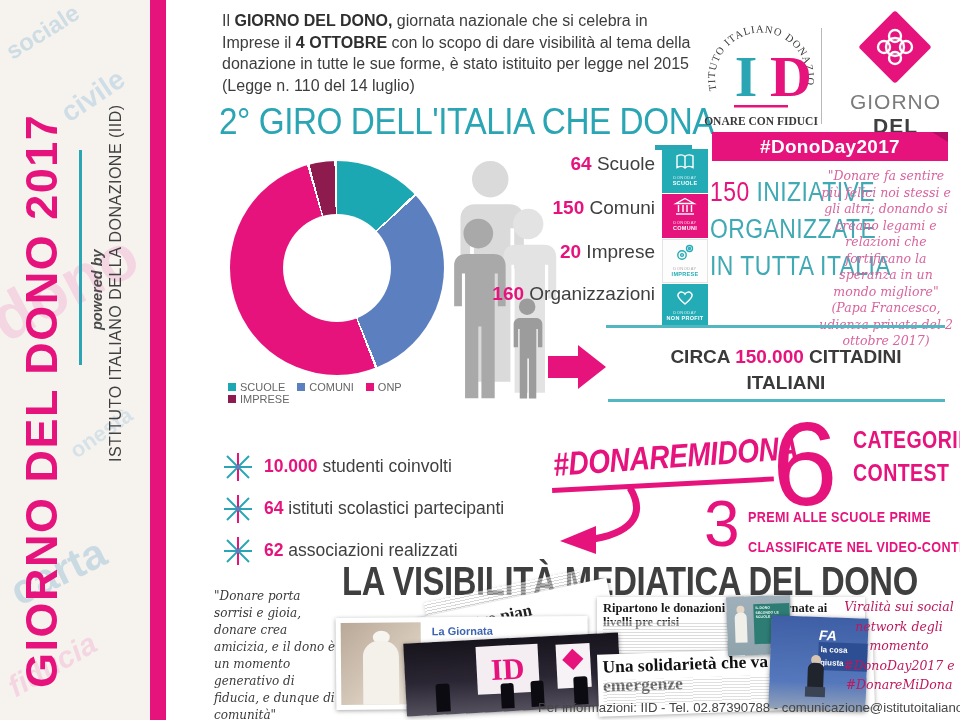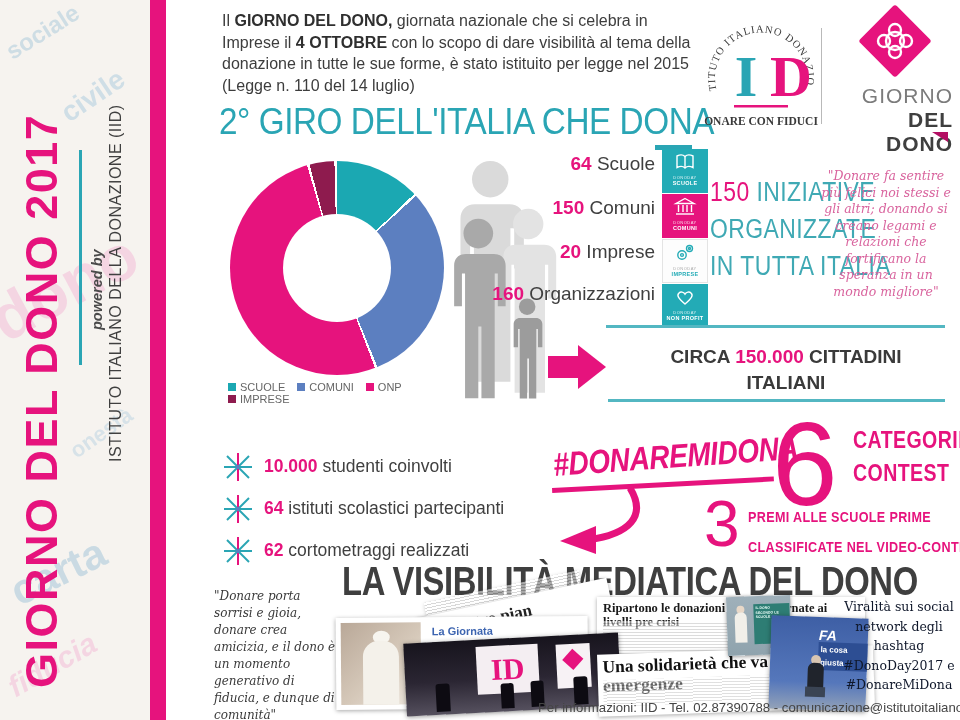--- a/index.html
+++ b/index.html
@@ -17,21 +17,21 @@
   #pinkbar{left:150px;top:0;width:16px;height:720px;background:#e6137d;}
   
   #intro{left:222px;top:10px;width:487px;font-size:16px;line-height:21.5px;color:#3d3d3d;}
   #intro b{color:#2f2f2f;}
   #heading{left:219px;top:101px;font-size:37px;color:#2aa5b4;transform:scaleX(.9);transform-origin:0 0;
            letter-spacing:-.5px;white-space:nowrap;}
   #heading-underline{left:655px;top:145px;width:37px;height:5px;background:#2aa5b4;}
   
   #iid-logo{left:704px;top:8px;width:114px;height:124px;}
   #logo-divider{left:821px;top:28px;width:1px;height:96px;background:#b9b9b9;}
-  #gdd-logo{left:838px;top:4px;width:115px;height:120px;text-align:right;}
+  #gdd-logo{left:838px;top:10px;width:115px;height:120px;text-align:center;}
   #gdd-l1{font-size:21px;color:#7b7b7b;letter-spacing:1px;margin-top:2px;}
   #gdd-l2{font-size:21px;color:#3f3f3f;font-weight:bold;letter-spacing:1px;}
   #badge{left:712px;top:132px;width:236px;height:29px;background:#e6137d;color:#fff;
          font-size:19px;font-weight:bold;text-align:center;line-height:29px;letter-spacing:.3px;}
   #badge-fold{left:932px;top:132px;width:0;height:0;border-left:16px solid transparent;border-top:10px solid #b30f63;}
   
   #donut{left:230px;top:161px;width:214px;height:214px;border-radius:50%;}
   #donut-hole{left:283px;top:214px;width:108px;height:108px;border-radius:50%;background:#fff;}
   #legend{left:228px;top:381px;width:240px;font-size:11px;color:#666;}
   .lg-item{margin-right:12px;white-space:nowrap;}
@@ -123,21 +123,21 @@
   #tv2 .host{position:absolute;left:8px;top:16px;width:12px;height:30px;background:#f1efe9;border-radius:5px 5px 0 0;}
   #tv2 .hosthead{position:absolute;left:10px;top:9px;width:8px;height:8px;border-radius:50%;background:#e8d8c8;}
   #tv3{left:770px;top:617px;width:97px;height:93px;transform:rotate(2deg);
        background:linear-gradient(#3e5fa5,#5577bb 70%,#93a2b8);box-shadow:0 1px 5px rgba(0,0,0,.4);}
   #tv3 .fa{position:absolute;left:48px;top:12px;color:#fff;font-weight:bold;font-size:14px;font-style:italic;line-height:13px;}
   #tv3 .fa small{display:block;font-size:8px;background:#2d4e93;padding:1px 2px;font-style:normal;}
   #tv3 .guest{position:absolute;left:38px;top:46px;width:16px;height:26px;background:#20242c;border-radius:6px 6px 0 0;}
   #tv3 .ghead{position:absolute;left:41px;top:38px;width:10px;height:10px;border-radius:50%;background:#d9c6b2;}
   #tv3 .chair{position:absolute;left:36px;top:70px;width:20px;height:10px;background:#3a4454;}
   #social{left:843px;top:597px;width:112px;text-align:center;font-family:"DejaVu Serif",serif;
-          font-size:12.5px;line-height:19.5px;color:#0f172a;}
+          font-style:italic;font-size:12.5px;line-height:19.5px;color:#be185d;}
   #footer{left:538px;top:700px;font-size:13.2px;color:#454545;white-space:nowrap;}
 </style>
 </head>
 <body>
 
 <div id="stage">
 
   <div id="sidebar" class="abs">
     <span class="wm" style="left:2px;top:18px;font-size:24px;color:#9fc3d8;opacity:.45;transform:rotate(-32deg);">sociale</span>
     <span class="wm" style="left:58px;top:80px;font-size:28px;color:#a9cade;opacity:.5;transform:rotate(-34deg);">civile</span>
@@ -180,20 +180,21 @@
           <circle cx="0" cy="-11" r="6"></circle>
           <circle cx="11" cy="0" r="6"></circle>
           <circle cx="0" cy="11" r="6"></circle>
           <circle cx="-11" cy="0" r="6"></circle>
         </g>
       </g>
     </svg>
     <div id="gdd-l1">GIORNO</div>
     <div id="gdd-l2">DEL DONO</div>
   </div>
+  <div id="badge" class="abs">#DonoDay2017</div>
   <div id="badge-fold" class="abs"></div>
 
   <div id="donut" class="abs" style="background: conic-gradient(rgb(27, 168, 178) 0deg, rgb(27, 168, 178) 46.2033deg, rgb(255, 255, 255) 46.2033deg, rgb(255, 255, 255) 47.6033deg, rgb(92, 127, 192) 47.6033deg, rgb(92, 127, 192) 157.774deg, rgb(255, 255, 255) 157.774deg, rgb(255, 255, 255) 159.174deg, rgb(230, 19, 125) 159.174deg, rgb(230, 19, 125) 343.724deg, rgb(255, 255, 255) 343.724deg, rgb(255, 255, 255) 345.124deg, rgb(142, 27, 78) 345.124deg, rgb(142, 27, 78) 358.6deg, rgb(255, 255, 255) 358.6deg, rgb(255, 255, 255) 360deg);"></div>
   <div id="donut-hole" class="abs"></div>
   <div id="legend" class="abs"><span class="lg-item"><span class="sw" style="background: rgb(27, 168, 178);"></span><span>SCUOLE</span></span><span class="lg-item"><span class="sw" style="background: rgb(92, 127, 192);"></span><span>COMUNI</span></span><span class="lg-item"><span class="sw" style="background: rgb(230, 19, 125);"></span><span>ONP</span></span><span class="lg-item"><span class="sw" style="background: rgb(142, 27, 78);"></span><span>IMPRESE</span></span></div>
 
   <svg id="people" class="abs" width="150" height="258" viewBox="0 0 150 258">
     <defs>
       <g id="person">
         <circle cx="22" cy="10" r="9.5"></circle>
@@ -246,20 +247,21 @@
   </div>
 
   <div id="iniz" class="abs">
     <span class="num">150</span><span> INIZIATIVE</span><br>
     <span>ORGANIZZATE</span><br>
     <span>IN TUTTA ITALIA</span>
   </div>
 
   <div id="papa" class="abs">
     <span>"Donare fa sentire più felici noi stessi e gli altri; donando si creano legami e relazioni che fortificano la speranza in un mondo migliore"</span><br>
+    <span>(Papa Francesco, udienza privata del 2 ottobre 2017)</span>
   </div>
 
   <div class="abs tealline" style="left:606px;top:325px;width:339px;"></div>
   <div id="arrow-tail" class="abs"></div>
   <div id="arrow-head" class="abs"></div>
   <div id="reach" class="abs">
     <span>CIRCA </span><span class="statnum">150.000</span><span> CITTADINI ITALIANI</span><br>
   </div>
   <div class="abs tealline" style="left:608px;top:399px;width:337px;"></div>
 
@@ -291,21 +293,21 @@
   <div class="bullet" style="top:535px;">
     <svg width="32" height="32" viewBox="0 0 32 32">
       <g stroke="#2aa5b4" stroke-width="2">
           <line x1="5" y1="5" x2="27" y2="27"></line>
           <line x1="27" y1="5" x2="5" y2="27"></line>
           <line x1="2" y1="16" x2="30" y2="16"></line>
         </g>
       <line x1="16" y1="2" x2="16" y2="30" stroke="#e6137d" stroke-width="2"></line>
       <circle cx="16" cy="16" r="2.2" fill="#5c7fc0"></circle>
     </svg>
-    <span class="txt"><span class="statnum">62</span><span> cortometraggi realizzati</span></span>
+    <span class="txt"><span class="statnum">62</span><span> associazioni realizzati</span></span>
   </div>
 
   <div id="dmd" class="abs">#DONAREMIDONA</div>
   <div id="dmd-underline" class="abs"></div>
   <svg class="abs" style="left:552px;top:482px;" width="160" height="80" viewBox="0 0 160 80">
     <path d="M78,6 C95,34 78,52 36,58" fill="none" stroke="#e6137d" stroke-width="7"></path>
     <polygon points="44,44 8,59 44,72" fill="#e6137d"></polygon>
   </svg>
 
   <div id="six" class="abs">6</div>
@@ -362,18 +364,18 @@
     <div class="screen">IL DONO SECONDO LE SCUOLE</div>
   </div>
   <div id="tv3" class="abs">
     <div class="fa"><span>FA</span><small>la cosa giusta</small></div>
     <div class="ghead"></div>
       <div class="guest"></div>
       <div class="chair"></div>
   </div>
 
   <div id="social" class="abs">
-    <span>Viralità sui social</span><br><span>network degli</span><br><span>hashtag</span><br>
+    <span>Viralità sui social</span><br><span>network degli</span><br><span>momento</span><br>
     <span>#DonoDay2017 e</span><br><span>#DonareMiDona</span>
   </div>
   <div id="footer" class="abs">Per informazioni: IID - Tel. 02.87390788 - comunicazione@istitutoitalianodonazione.it</div>
 
 </div>
 
 </body></html>

